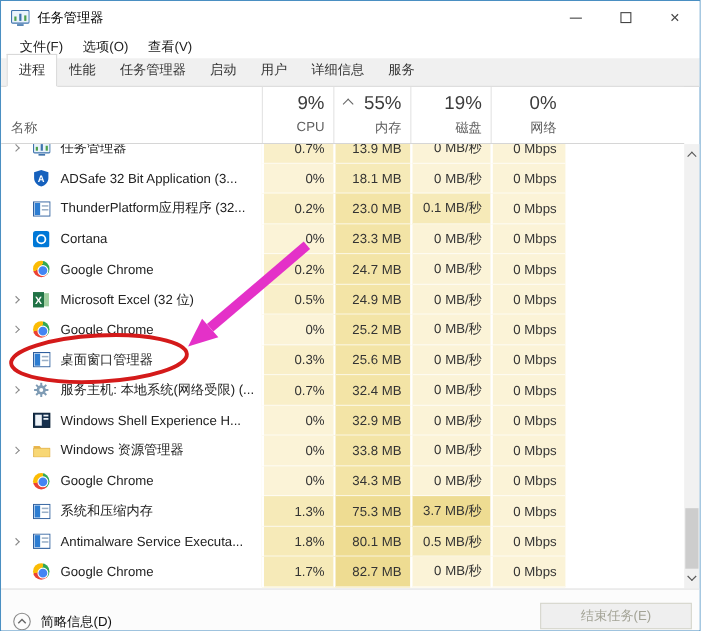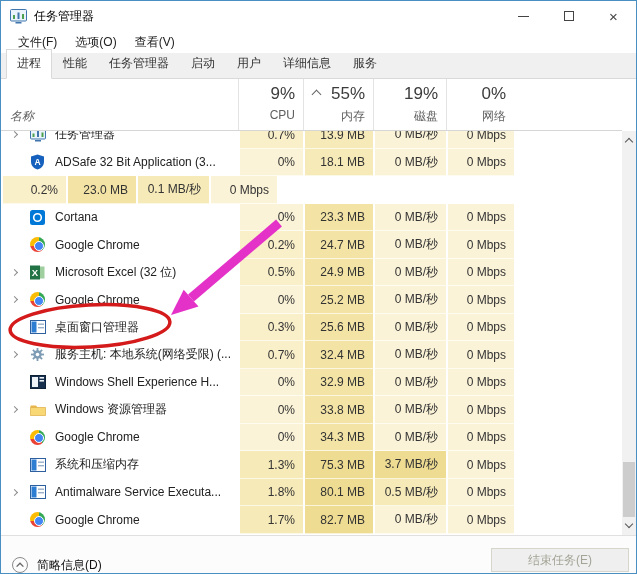--- a/index.html
+++ b/index.html
@@ -20,21 +20,21 @@
   .glyph-close{font-size:15px;line-height:1;color:#444;}
   
   .menubar{position:absolute;left:0;top:30px;width:100%;height:22px;display:flex;align-items:center;padding-left:8px;background:#fff;}
   .menu-item{padding:2px 9px;color:#222;}
   
   .tabbar{position:absolute;left:0;top:52px;width:100%;height:26px;background:#f0f0f0;border-bottom:1px solid #d9d9d9;display:flex;align-items:flex-end;padding-left:5px;}
   .tab{padding:5px 10px 6px;border:1px solid transparent;color:#333;margin-bottom:-1px;}
   .tab.active{background:#fff;border-color:#d9d9d9;border-bottom-color:#fff;}
   
   .cols-header{position:absolute;left:0;top:78px;width:621px;height:52px;display:flex;border-bottom:1px solid #d6d6d6;background:#fff;}
-  .h-name{width:237px;display:flex;align-items:flex-end;padding:0 0 5px 9px;color:#5f5f5f;font-style:italic;}
+  .h-name{width:237px;display:flex;align-items:flex-end;padding:0 0 5px 9px;color:#5f5f5f;}
   .h-stat{position:relative;border-left:1px solid #e3e3e3;display:flex;flex-direction:column;justify-content:flex-start;align-items:flex-end;padding:5px 8px 0 0;}
   .h-cpu{width:65px}.h-mem{width:70px}.h-disk{width:73px}.h-net{width:68px}
   .h-pct{font-size:17px;color:#3c3c3c;line-height:20px;}
   .h-lbl{font-size:12px;color:#5f5f5f;margin-top:4px;}
   .sort-caret{position:absolute;left:9px;top:12px;width:7px;height:7px;border-top:1px solid #666;border-left:1px solid #666;transform:rotate(45deg);}
   
   .list{position:absolute;left:0;top:130px;width:621px;height:404px;overflow:hidden;background:#fff;}
   .row{display:flex;height:27.5px;align-items:stretch;}
   .row.cut{margin-top:-10px;}
   .name-cell{width:237px;display:flex;align-items:center;padding-left:5px;overflow:hidden;white-space:nowrap;}
@@ -162,20 +162,34 @@
             </svg>
           </span>
       <span class="p-label">ADSafe 32 Bit Application (3...</span>
     </div>
     <div class="cell c-cpu s1">0%</div>
     <div class="cell c-mem s3">18.1 MB</div>
     <div class="cell c-disk s1">0 MB/秒</div>
     <div class="cell c-net s1">0 Mbps</div>
   </div>
       <div class="row">
+    <div class="name-cell">
+      <span class="chev" style="visibility: hidden;">
+            <i></i>
+          </span>
+      <span class="p-icon">
+            <svg width="16" height="14" viewBox="0 0 16 14">
+              <rect x="0.5" y="0.5" width="15" height="13" fill="#fff" stroke="#2e5f9e"></rect>
+              <rect x="1.5" y="1.5" width="5" height="11" fill="#2d7dd2"></rect>
+              <rect x="8" y="3.5" width="6" height="1.4" fill="#9ab0c8"></rect>
+              <rect x="8" y="7" width="6" height="1.4" fill="#9ab0c8"></rect>
+            </svg>
+          </span>
+      <span class="p-label">ThunderPlatform应用程序 (32...</span>
+    </div>
     <div class="cell c-cpu s2">0.2%</div>
     <div class="cell c-mem s4">23.0 MB</div>
     <div class="cell c-disk s3">0.1 MB/秒</div>
     <div class="cell c-net s1">0 Mbps</div>
   </div>
       <div class="row">
     <div class="name-cell">
       <span class="chev" style="visibility: hidden;">
             <i></i>
           </span>

